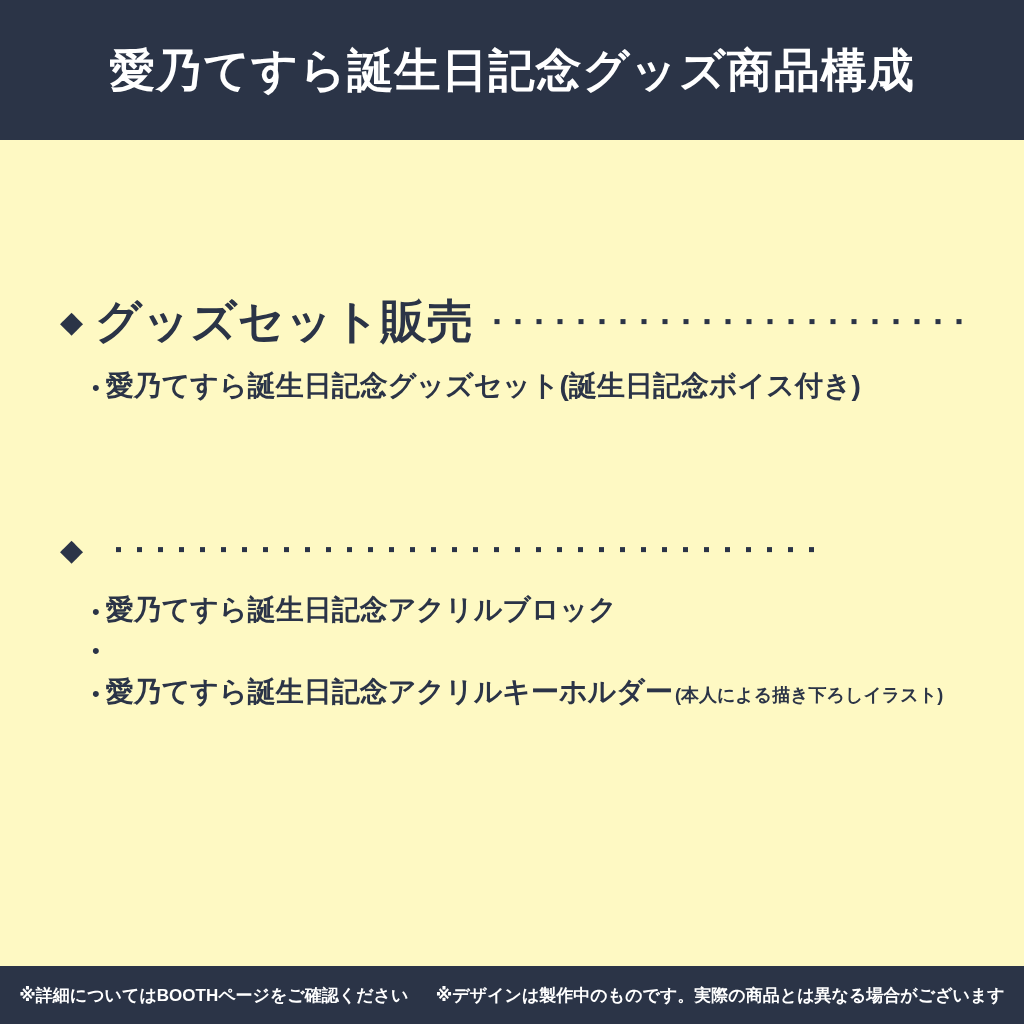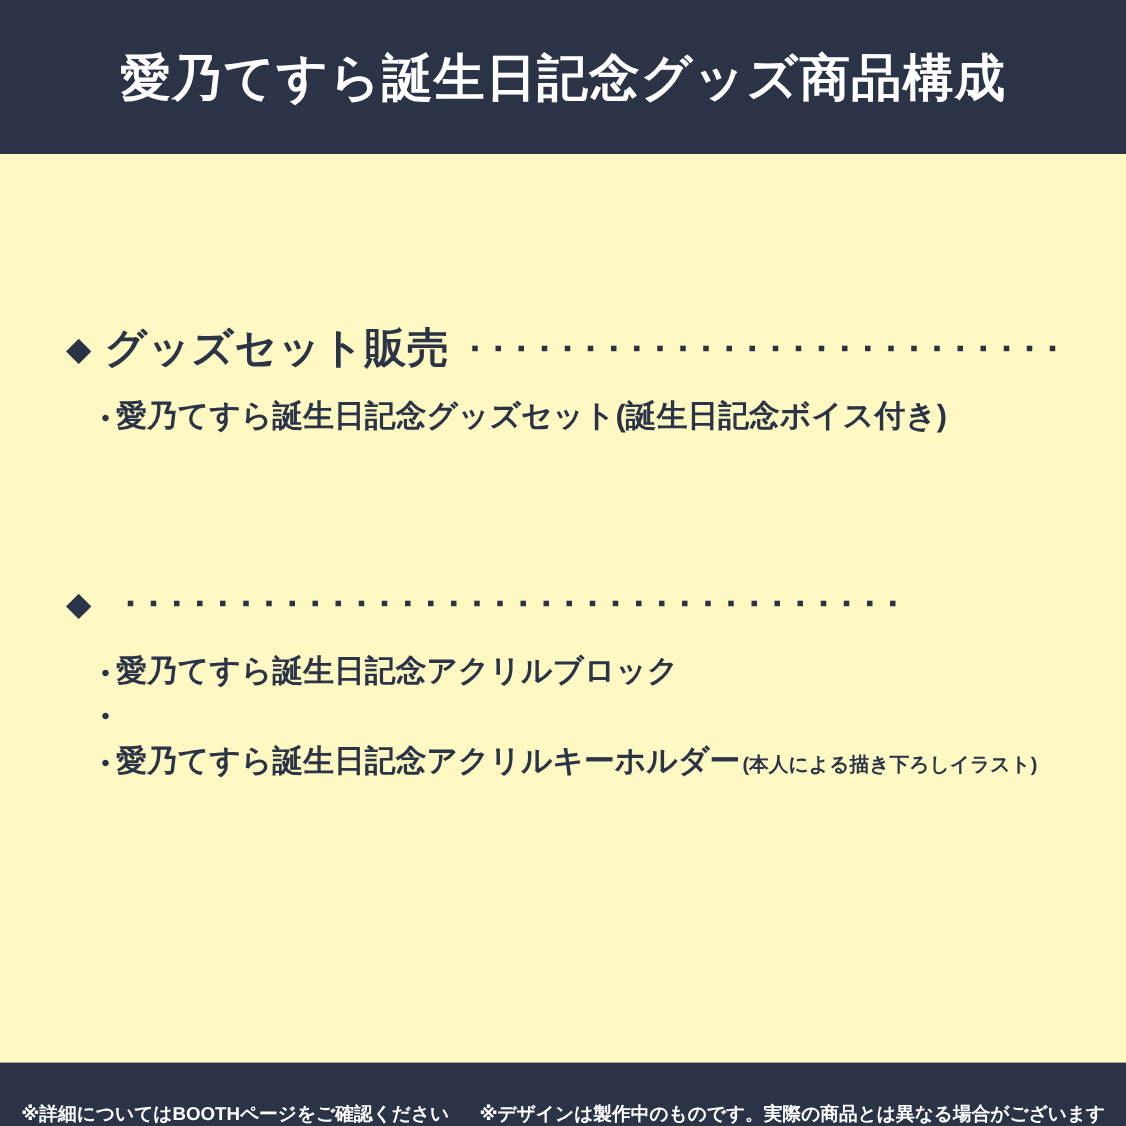--- a/index.html
+++ b/index.html
@@ -65,21 +65,21 @@
   }
   .diamond {
     font-size: 30px;
     line-height: 1;
     color: #2b3447;
     margin-right: 12px;
     position: relative;
     top: 1px;
   }
   .section-title {
-    font-size: 38px;
+    font-size: 46px;
     font-weight: bold;
     color: #2b3447;
     letter-spacing: 0.5px;
     line-height: 1;
   }
   .dots {
     flex: 1 1 auto;
     margin-left: 16px;
     height: 38px;
     overflow: hidden;
@@ -122,21 +122,21 @@
     font-weight: bold;
     color: #2b3447;
     margin-left: 2px;
   }
 
   
   .footer {
     height: 58px;
     background: #2b3447;
     display: flex;
-    align-items: flex-end;
+    align-items: center;
     justify-content: center;
     flex: 0 0 auto;
   }
   .footer-text {
     color: #ffffff;
     font-size: 17px;
     font-weight: bold;
     white-space: nowrap;
     letter-spacing: 0px;
   }

